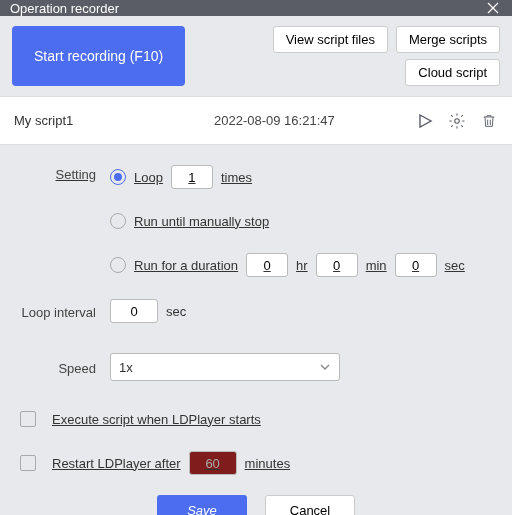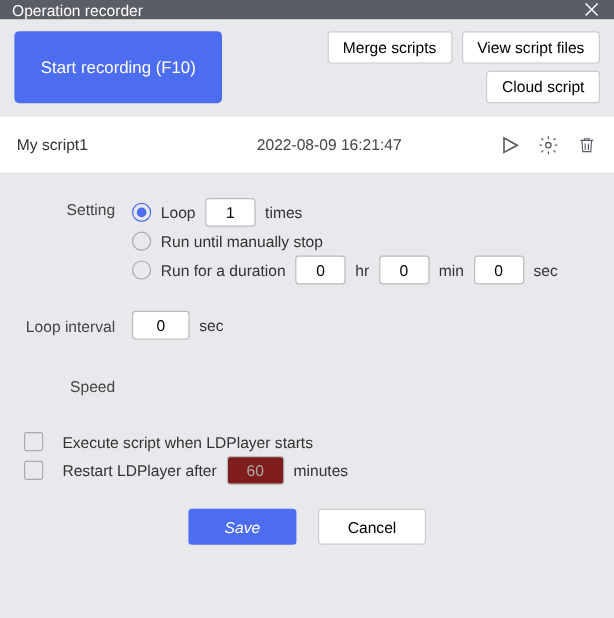--- a/index.html
+++ b/index.html
@@ -14,23 +14,23 @@
   .right-row { display:flex; gap:8px; }
   .btn-white { background:#fff; border:1px solid #ccc; border-radius:3px; padding:5px 12px; font-size:13px; cursor:pointer; }
   .script-row { background:#fff; height:49px; display:flex; align-items:center; padding:0 14px; border-top:1px solid #ddd; border-bottom:1px solid #ddd; margin-top:6px; }
   .script-name { flex:0 0 200px; }
   .script-time { flex:1; color:#444; }
   .script-actions { display:flex; gap:14px; align-items:center; }
   .icon { width:18px; height:18px; display:flex; align-items:center; justify-content:center; cursor:pointer; }
   .icon svg { stroke:#5a5c66; fill:none; stroke-width:1.4; }
   .settings { padding: 20px 20px 10px 20px; }
   .row { display:flex; align-items:center; margin-bottom:14px; }
-  .row-top { align-items:flex-start; }
+  .row-top { align-items:flex-start;text-decoration:underline; }
   .label-col { width:90px; text-align:right; padding-right:14px; color:#444; padding-top:2px; }
-  .opts { display:flex; flex-direction:column; gap:4px; }
+  .opts { display:flex; flex-direction:column; gap:24px; }
   .opt { display:flex; align-items:center; gap:8px; }
   .radio { width:16px; height:16px; border:1.5px solid #aaa; border-radius:50%; display:inline-flex; align-items:center; justify-content:center; flex-shrink:0; cursor:pointer; }
   .radio.sel { border-color:#4d6df1; }
   .radio.sel::after { content:""; width:8px; height:8px; background:#4d6df1; border-radius:50%; }
   .num { width:42px; height:24px; border:1px solid #bbb; border-radius:3px; text-align:center; font-size:13px; }
   .num.wide { width:48px; }
   .num[disabled] { background:#7f1d1d; color:#aaa; }
   .check { width:16px; height:16px; border:1.5px solid #aaa; border-radius:2px; display:inline-block; cursor:pointer; flex-shrink:0; margin-right:8px; }
   .select { width:230px; height:28px; border:1px solid #bbb; border-radius:3px; background:#fff; padding:0 8px; display:flex; align-items:center; justify-content:space-between; cursor:pointer; }
   .select svg { stroke:#888; }
@@ -49,22 +49,22 @@
         <line x1="1" y1="1" x2="11" y2="11" stroke-width="1.2"></line>
         <line x1="11" y1="1" x2="1" y2="11" stroke-width="1.2"></line>
       </svg>
   </span>
 </div>
 
 <div class="toolbar">
   <button class="btn-primary">Start recording (F10)</button>
   <div class="right-btns">
     <div class="right-row">
+      <button class="btn-white">View script files</button>
       <button class="btn-white">Merge scripts</button>
-      <button class="btn-white">View script files</button>
     </div>
     <button class="btn-white">Cloud script</button>
   </div>
 </div>
 
 <div class="script-row">
   <div class="script-name">My script1</div>
   <div class="script-time">2022-08-09 16:21:47</div>
   <div class="script-actions">
     <span class="icon">
@@ -122,20 +122,26 @@
       <input class="num wide" value="0" style="">
       <span>sec</span>
     </div>
   </div>
 
   <div class="gap"></div>
     <div class="gap"></div>
 
   <div class="row">
     <div class="label-col">Speed</div>
+    <div class="select">
+      <span>1x</span>
+      <svg width="12" height="12" viewBox="0 0 12 12">
+          <polyline points="2,4 6,8 10,4" fill="none" stroke-width="1.4"></polyline>
+        </svg>
+    </div>
   </div>
 
   <div class="gap"></div>
     <div class="gap"></div>
 
   <div class="row row-top">
     <div class="opts">
       <div class="opt">
         <span class="check"></span>
         <span>Execute script when LDPlayer starts</span>

